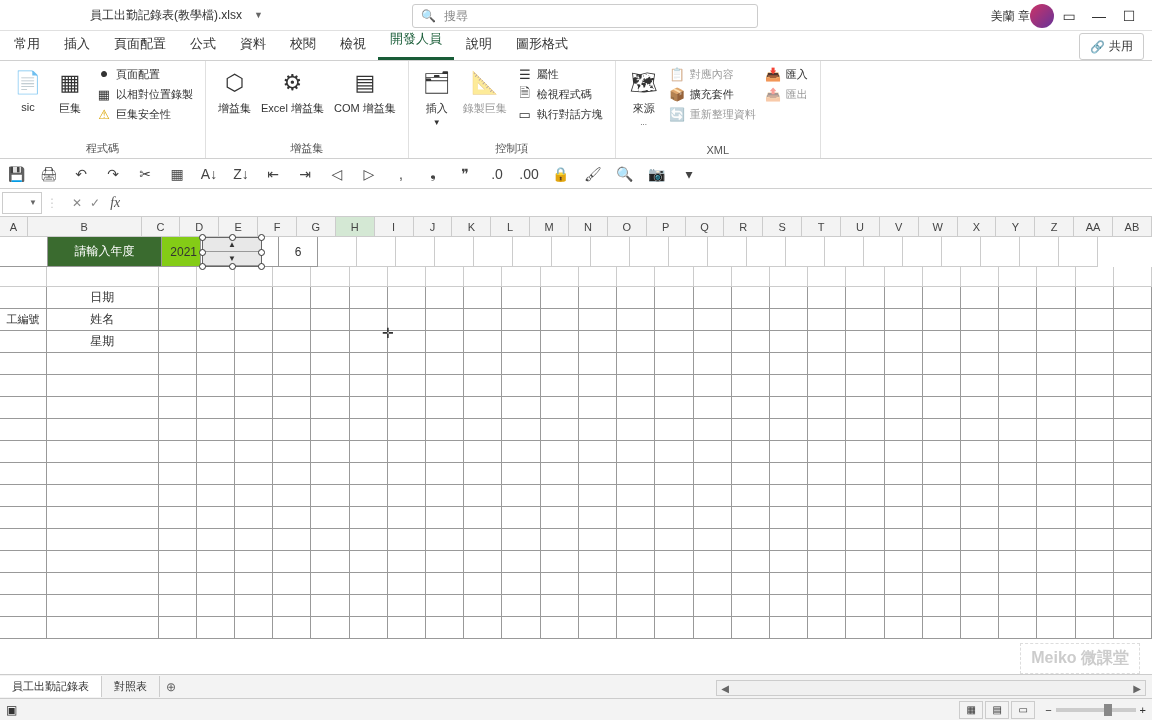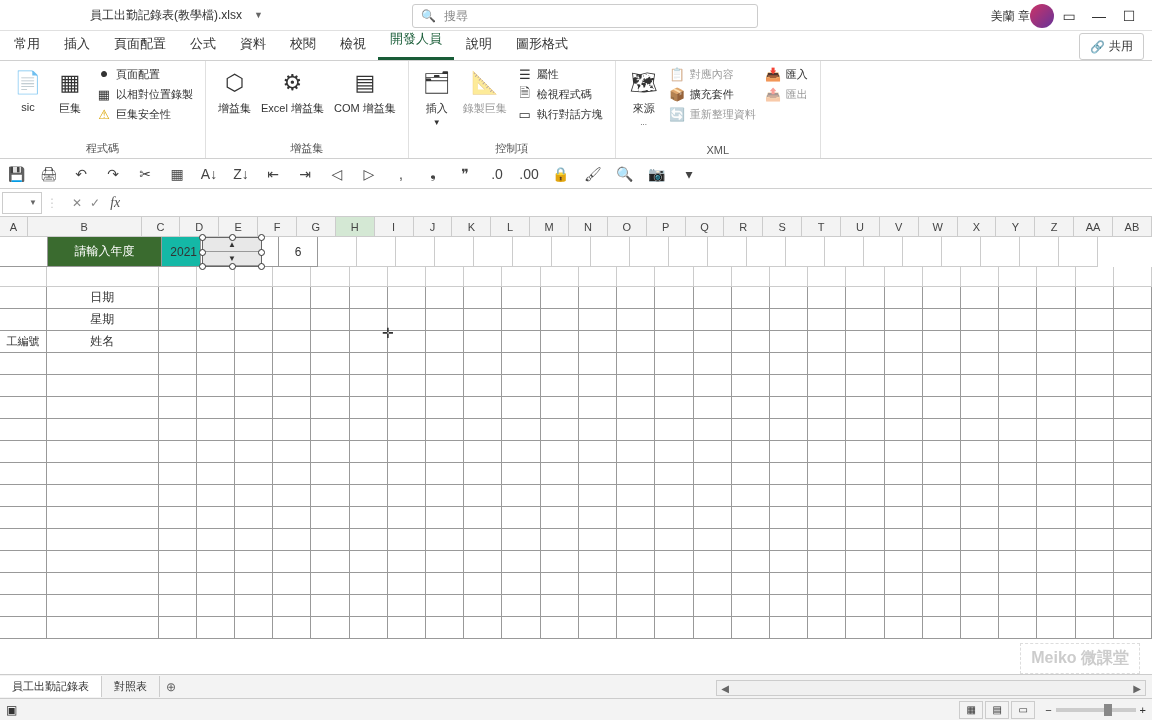--- a/index.html
+++ b/index.html
@@ -56,21 +56,21 @@
 
 .gridbody { position:relative; }
 .row { display:flex; height:22px; }
 .row.tall { height:30px; }
 .cell { border-right:1px solid #999; border-bottom:1px solid #999; display:flex; align-items:center; justify-content:center; font-size:12px; background:#fff; }
 .cell.colA { width:48px; border-left:none; }
 .cell.colB { width:114px; }
 .cell.std { width:39px; }
 .cell.nobb { border-bottom:1px solid #ccc; }
 .hdrcell { background:#3a6b2f; color:#fff; font-weight:500; }
-.yrcell { background:#14b8a6; font-weight:500; }
+.yrcell { background:#84cc16; font-weight:500; }
 
 
 .spinner-ctrl { position:absolute; width:60px; height:30px; border:1px solid #666; background:#f0f0f0; display:flex; flex-direction:column; }
 .spinner-ctrl .sbtn { flex:1; display:flex; align-items:center; justify-content:center; font-size:8px; border-bottom:1px solid #999; background:#e8e8e8; cursor:pointer; }
 .spinner-ctrl .sbtn:last-child { border-bottom:none; }
 .sel-handle { position:absolute; width:7px; height:7px; background:#fff; border:1px solid #333; border-radius:50%; }
 
 
 .cursor-plus { position:absolute; font-size:14px; color:#333; pointer-events:none; }
 
@@ -401,53 +401,53 @@
         <div class="cell std"></div>
         <div class="cell std"></div>
         <div class="cell std"></div>
         <div class="cell std"></div>
         <div class="cell std"></div>
         <div class="cell std"></div>
         <div class="cell std"></div>
       </div>
 
     <div class="row">
+      <div class="cell colA" style="font-size:11px">工編號</div>
+      <div class="cell colB">姓名</div>
+    <div class="cell std"></div>
+        <div class="cell std"></div>
+        <div class="cell std"></div>
+        <div class="cell std"></div>
+        <div class="cell std"></div>
+        <div class="cell std"></div>
+        <div class="cell std"></div>
+        <div class="cell std"></div>
+        <div class="cell std"></div>
+        <div class="cell std"></div>
+        <div class="cell std"></div>
+        <div class="cell std"></div>
+        <div class="cell std"></div>
+        <div class="cell std"></div>
+        <div class="cell std"></div>
+        <div class="cell std"></div>
+        <div class="cell std"></div>
+        <div class="cell std"></div>
+        <div class="cell std"></div>
+        <div class="cell std"></div>
+        <div class="cell std"></div>
+        <div class="cell std"></div>
+        <div class="cell std"></div>
+        <div class="cell std"></div>
+        <div class="cell std"></div>
+        <div class="cell std"></div>
+      </div>
+
+    <div class="row">
       <div class="cell colA"></div>
       <div class="cell colB">星期</div>
-    <div class="cell std"></div>
-        <div class="cell std"></div>
-        <div class="cell std"></div>
-        <div class="cell std"></div>
-        <div class="cell std"></div>
-        <div class="cell std"></div>
-        <div class="cell std"></div>
-        <div class="cell std"></div>
-        <div class="cell std"></div>
-        <div class="cell std"></div>
-        <div class="cell std"></div>
-        <div class="cell std"></div>
-        <div class="cell std"></div>
-        <div class="cell std"></div>
-        <div class="cell std"></div>
-        <div class="cell std"></div>
-        <div class="cell std"></div>
-        <div class="cell std"></div>
-        <div class="cell std"></div>
-        <div class="cell std"></div>
-        <div class="cell std"></div>
-        <div class="cell std"></div>
-        <div class="cell std"></div>
-        <div class="cell std"></div>
-        <div class="cell std"></div>
-        <div class="cell std"></div>
-      </div>
-
-    <div class="row">
-      <div class="cell colA" style="font-size:11px">工編號</div>
-      <div class="cell colB">姓名</div>
     <div class="cell std"></div>
         <div class="cell std"></div>
         <div class="cell std"></div>
         <div class="cell std"></div>
         <div class="cell std"></div>
         <div class="cell std"></div>
         <div class="cell std"></div>
         <div class="cell std"></div>
         <div class="cell std"></div>
         <div class="cell std"></div>

